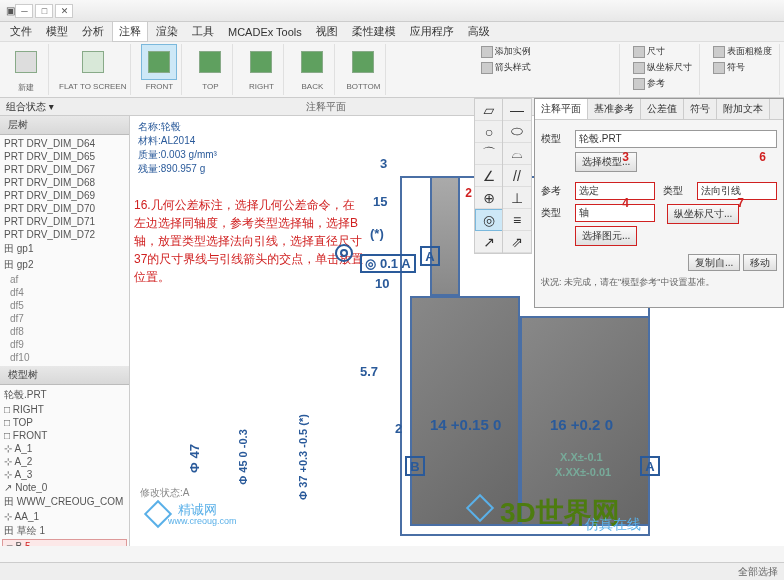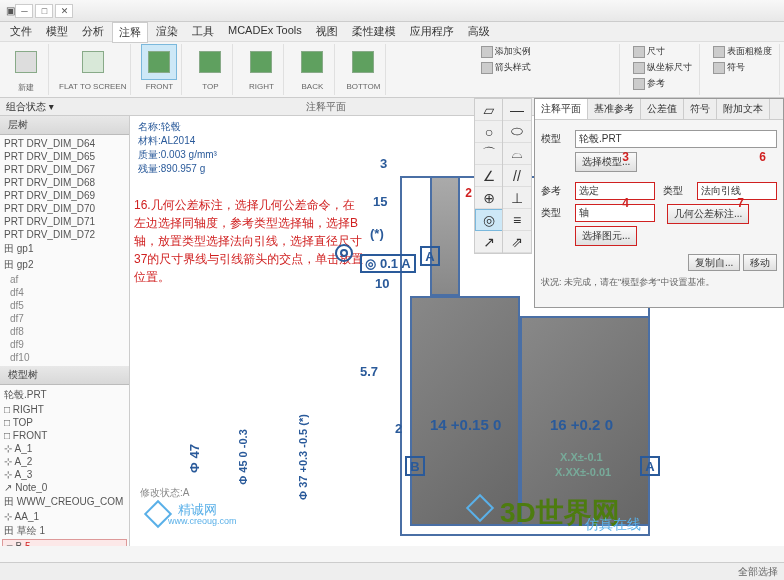--- a/index.html
+++ b/index.html
@@ -1,21 +1,21 @@
 <!DOCTYPE html>
 <html><head>
 <meta charset="utf-8">
 <style>
 *{box-sizing:border-box;margin:0;padding:0;font-family:"Microsoft YaHei",SimSun,sans-serif}
 body{width:784px;height:580px;background:#f5f5f5;font-size:11px;color:#333;overflow:hidden;position:relative}
 .titlebar{height:22px;background:linear-gradient(#f8f8f8,#e8e8e8);border-bottom:1px solid #ccc;display:flex;align-items:center;padding:0 6px;font-size:10px;color:#555}
 .titlebar .t{flex:1;text-align:center}
 .win-btns{display:flex;gap:2px}
 .win-btn{width:18px;height:14px;border:1px solid #ccc;background:#fff;font-size:9px;display:flex;align-items:center;justify-content:center}
-.menubar{height:20px;background:#f0f0f0;display:flex;align-items:flex-start;padding:0 4px;gap:2px;font-size:11px;border-bottom:1px solid #ddd}
+.menubar{height:20px;background:#f0f0f0;display:flex;align-items:center;padding:0 4px;gap:2px;font-size:11px;border-bottom:1px solid #ddd}
 .menubar span{padding:2px 6px;cursor:pointer}
 .ribbon{height:56px;background:#f5f5f5;border-bottom:1px solid #ccc;display:flex;padding:2px 4px;gap:6px}
 .rgrp{display:flex;flex-direction:column;align-items:center;border-right:1px solid #e0e0e0;padding:0 4px}
 .rbtn{width:36px;height:36px;display:flex;flex-direction:column;align-items:center;justify-content:center;font-size:9px;border:1px solid transparent}
 .rbtn.sel{background:#cde8f7;border:1px solid #7ab8dc}
 .ricon{width:22px;height:22px;background:#d8e8d8;border:1px solid #8a8}
 .ricon.cam{background:#ddd}
 .ricon.cube{background:#5fa05f}
 .rlbl{font-size:8px;color:#666;margin-top:2px}
 .rsmall{display:flex;flex-direction:column;gap:1px;font-size:9px}
@@ -316,21 +316,21 @@
         <div class="rp-row">
             <span class="rp-btn redbox" style="margin-left:34px">选择图元...</span>
           </div>
       </div>
       <div style="flex:1">
         <div class="rp-row">
             <label>类型</label>
             <span class="rp-inp redbox">法向引线</span>
           </div>
         <div class="rp-row">
-            <span class="rp-btn redbox" style="margin-left:4px">几何公差标注...</span>
+            <span class="rp-btn redbox" style="margin-left:4px">纵坐标尺寸...</span>
           </div>
       </div>
     </div>
     <div style="text-align:right;margin-top:6px">
       <span class="rp-btn">复制自...</span>
       <span class="rp-btn">移动</span>
     </div>
     <div style="margin-top:6px;font-size:9px;color:#666">状况: 未完成，请在"模型参考"中设置基准。</div>
   </div>
 </div>

